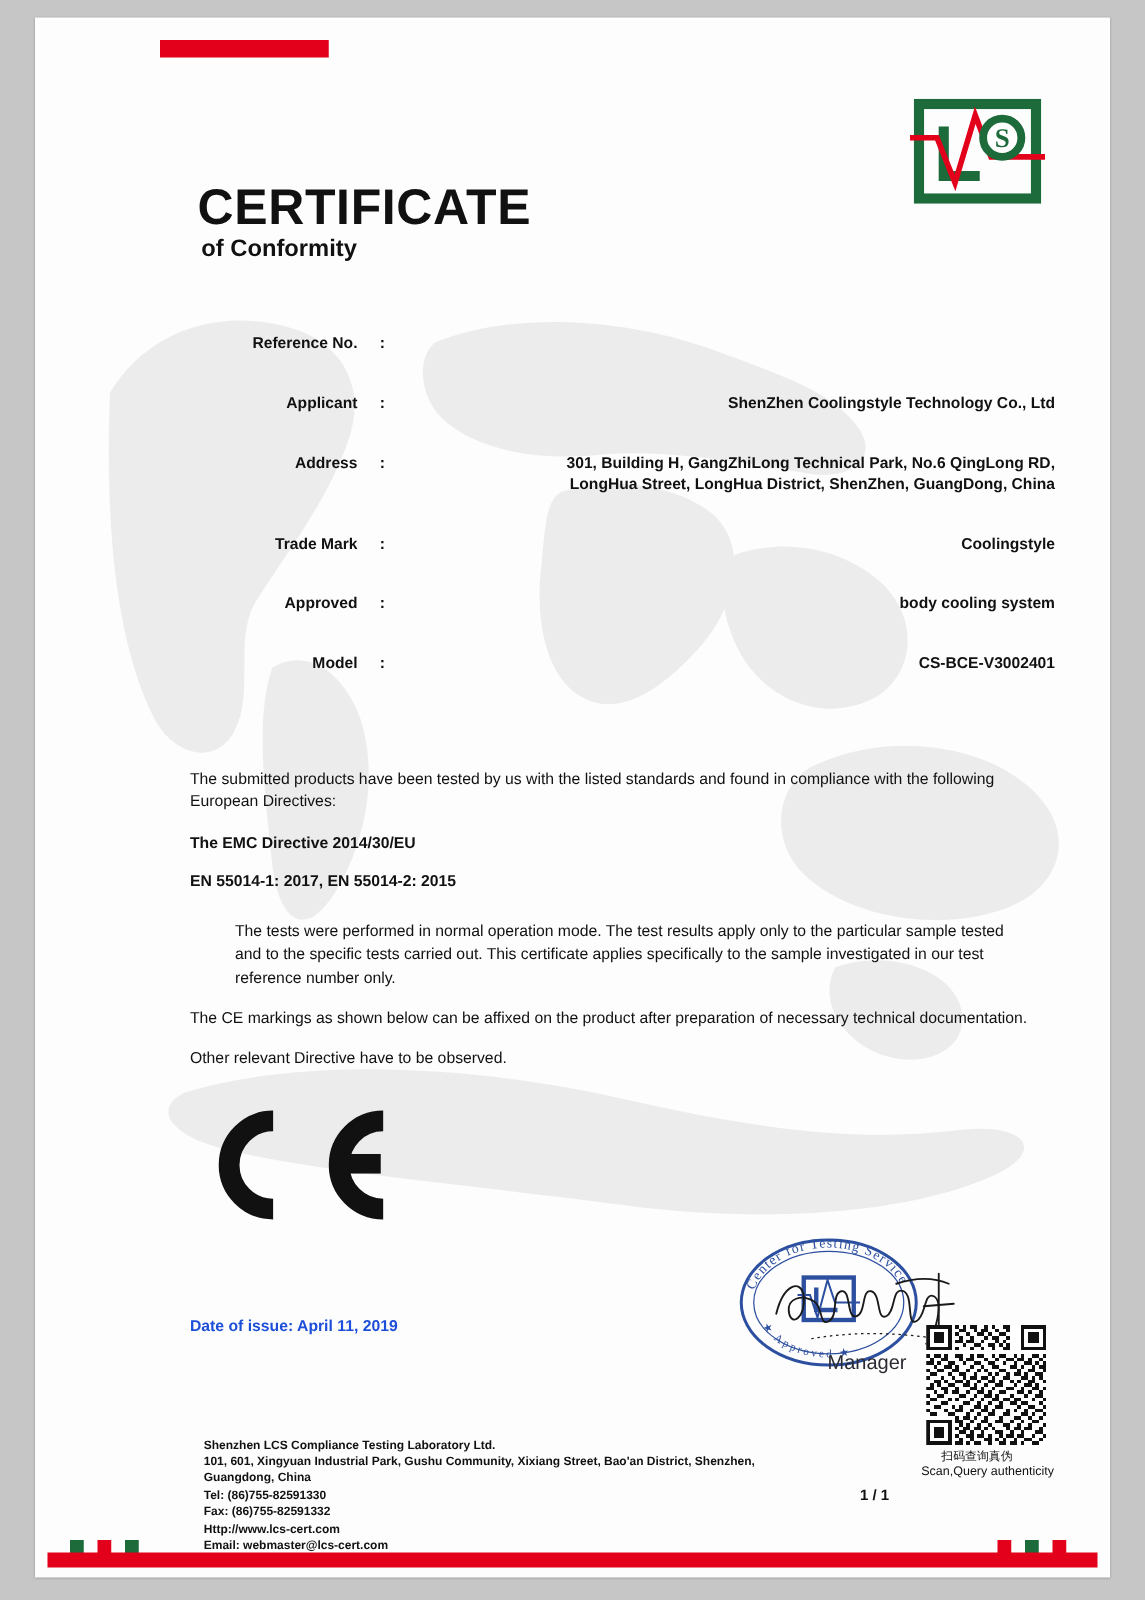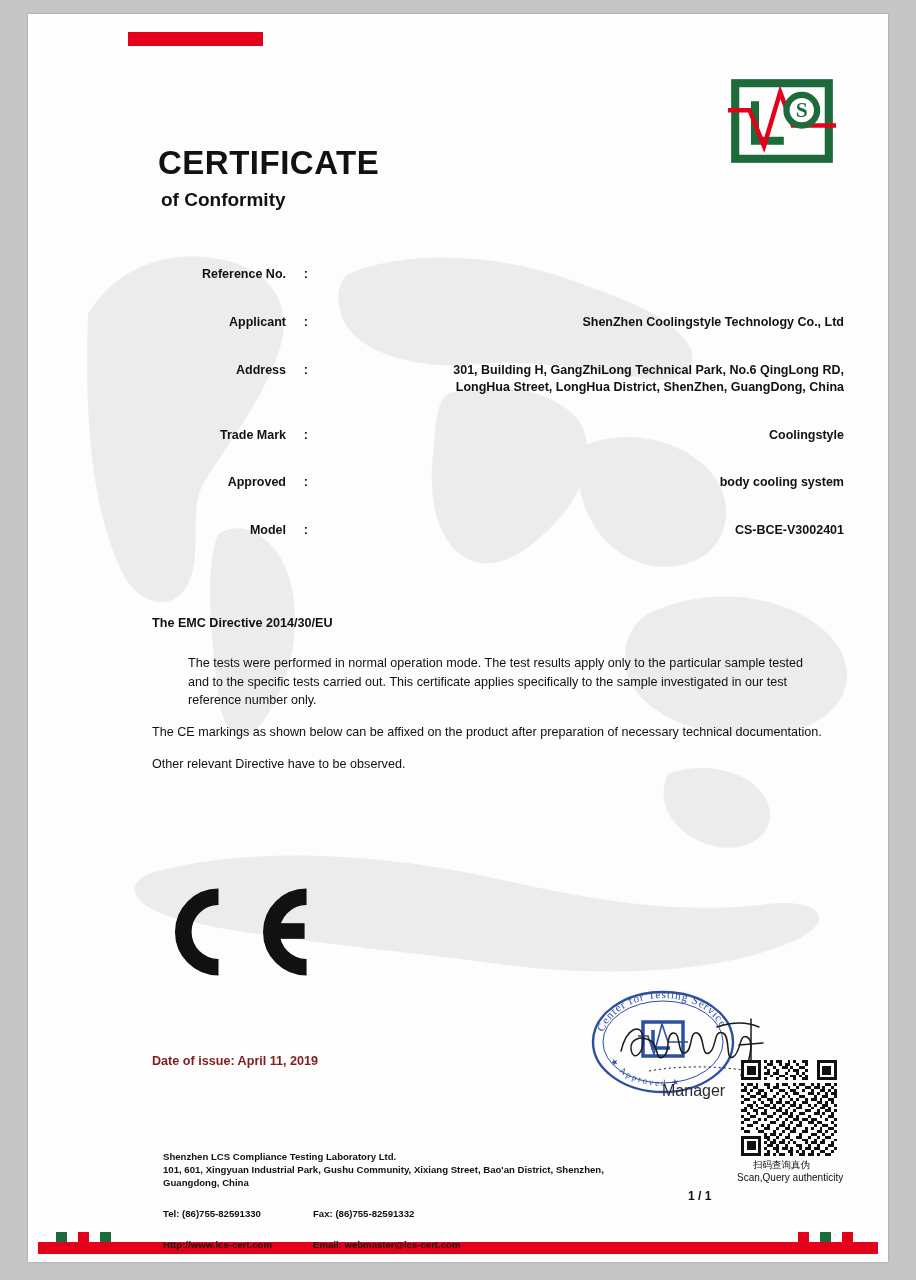--- a/index.html
+++ b/index.html
@@ -74,21 +74,21 @@
     top: 62px;
     width: 108px;
     height: 90px;
   }
 
   
   .cert-title {
     position: absolute;
     left: 130px;
     top: 130px;
-    font-size: 33px;
+    font-size: 40px;
     font-weight: bold;
     letter-spacing: 0.5px;
     color: #111;
     text-align: right;
   }
   .cert-sub {
     position: absolute;
     left: 133px;
     top: 175px;
     font-size: 19px;
@@ -153,21 +153,21 @@
     height: 90px;
   }
 
   
   .date-issue {
     position: absolute;
     left: 124px;
     top: 1040px;
     font-size: 12.6px;
     font-weight: bold;
-    color: #7f1d1d;
+    color: #1d4ed8;
     text-align: center;
   }
 
   
   .stamp {
     position: absolute;
     left: 560px;
     top: 970px;
     width: 150px;
     height: 120px;
@@ -216,21 +216,22 @@
     left: 135px;
     top: 1137px;
     width: 520px;
     font-size: 9.6px;
     line-height: 1.35;
     color: #111;
     font-weight: bold;
   }
   .footer-contact {
     display: flex;
-    margin-top: 18px;
+    margin-top: 1px;
+    flex-direction: column;
   }
   .footer-contact .col1 { width: 150px; }
   .page-num {
     position: absolute;
     left: 660px;
     top: 1175px;
     font-size: 12px;
     font-weight: bold;
     color: #111;
   }
@@ -303,21 +304,23 @@
         <div class="field-value">body cooling system</div>
       </div>
       <div class="field-row">
         <div class="field-label">Model</div>
         <div class="field-colon">:</div>
         <div class="field-value">CS-BCE-V3002401</div>
       </div>
     </div>
 
     <div class="body-text">
+      <p class="para">The submitted products have been tested by us with the listed standards and found in compliance with the following European Directives:</p>
       <p class="para bold">The EMC Directive 2014/30/EU</p>
+      <p class="para bold">EN 55014-1: 2017, EN 55014-2: 2015</p>
       <p class="para gap-top">The tests were performed in normal operation mode. The test results apply only to the particular sample tested and to the specific tests carried out. This certificate applies specifically to the sample investigated in our test reference number only.</p>
       <p class="para">The CE markings as shown below can be affixed on the product after preparation of necessary technical documentation.</p>
       <p class="para">Other relevant Directive have to be observed.</p>
     </div>
 
     <svg class="ce-mark" viewBox="0 0 170 92">
       <path d="M62 10 A36 36 0 1 0 62 82" fill="none" stroke="#111" stroke-width="17"></path>
       <path d="M152 10 A36 36 0 1 0 152 82" fill="none" stroke="#111" stroke-width="17"></path>
       <rect x="110" y="37" width="40" height="16" fill="#111"></rect>
     </svg>

